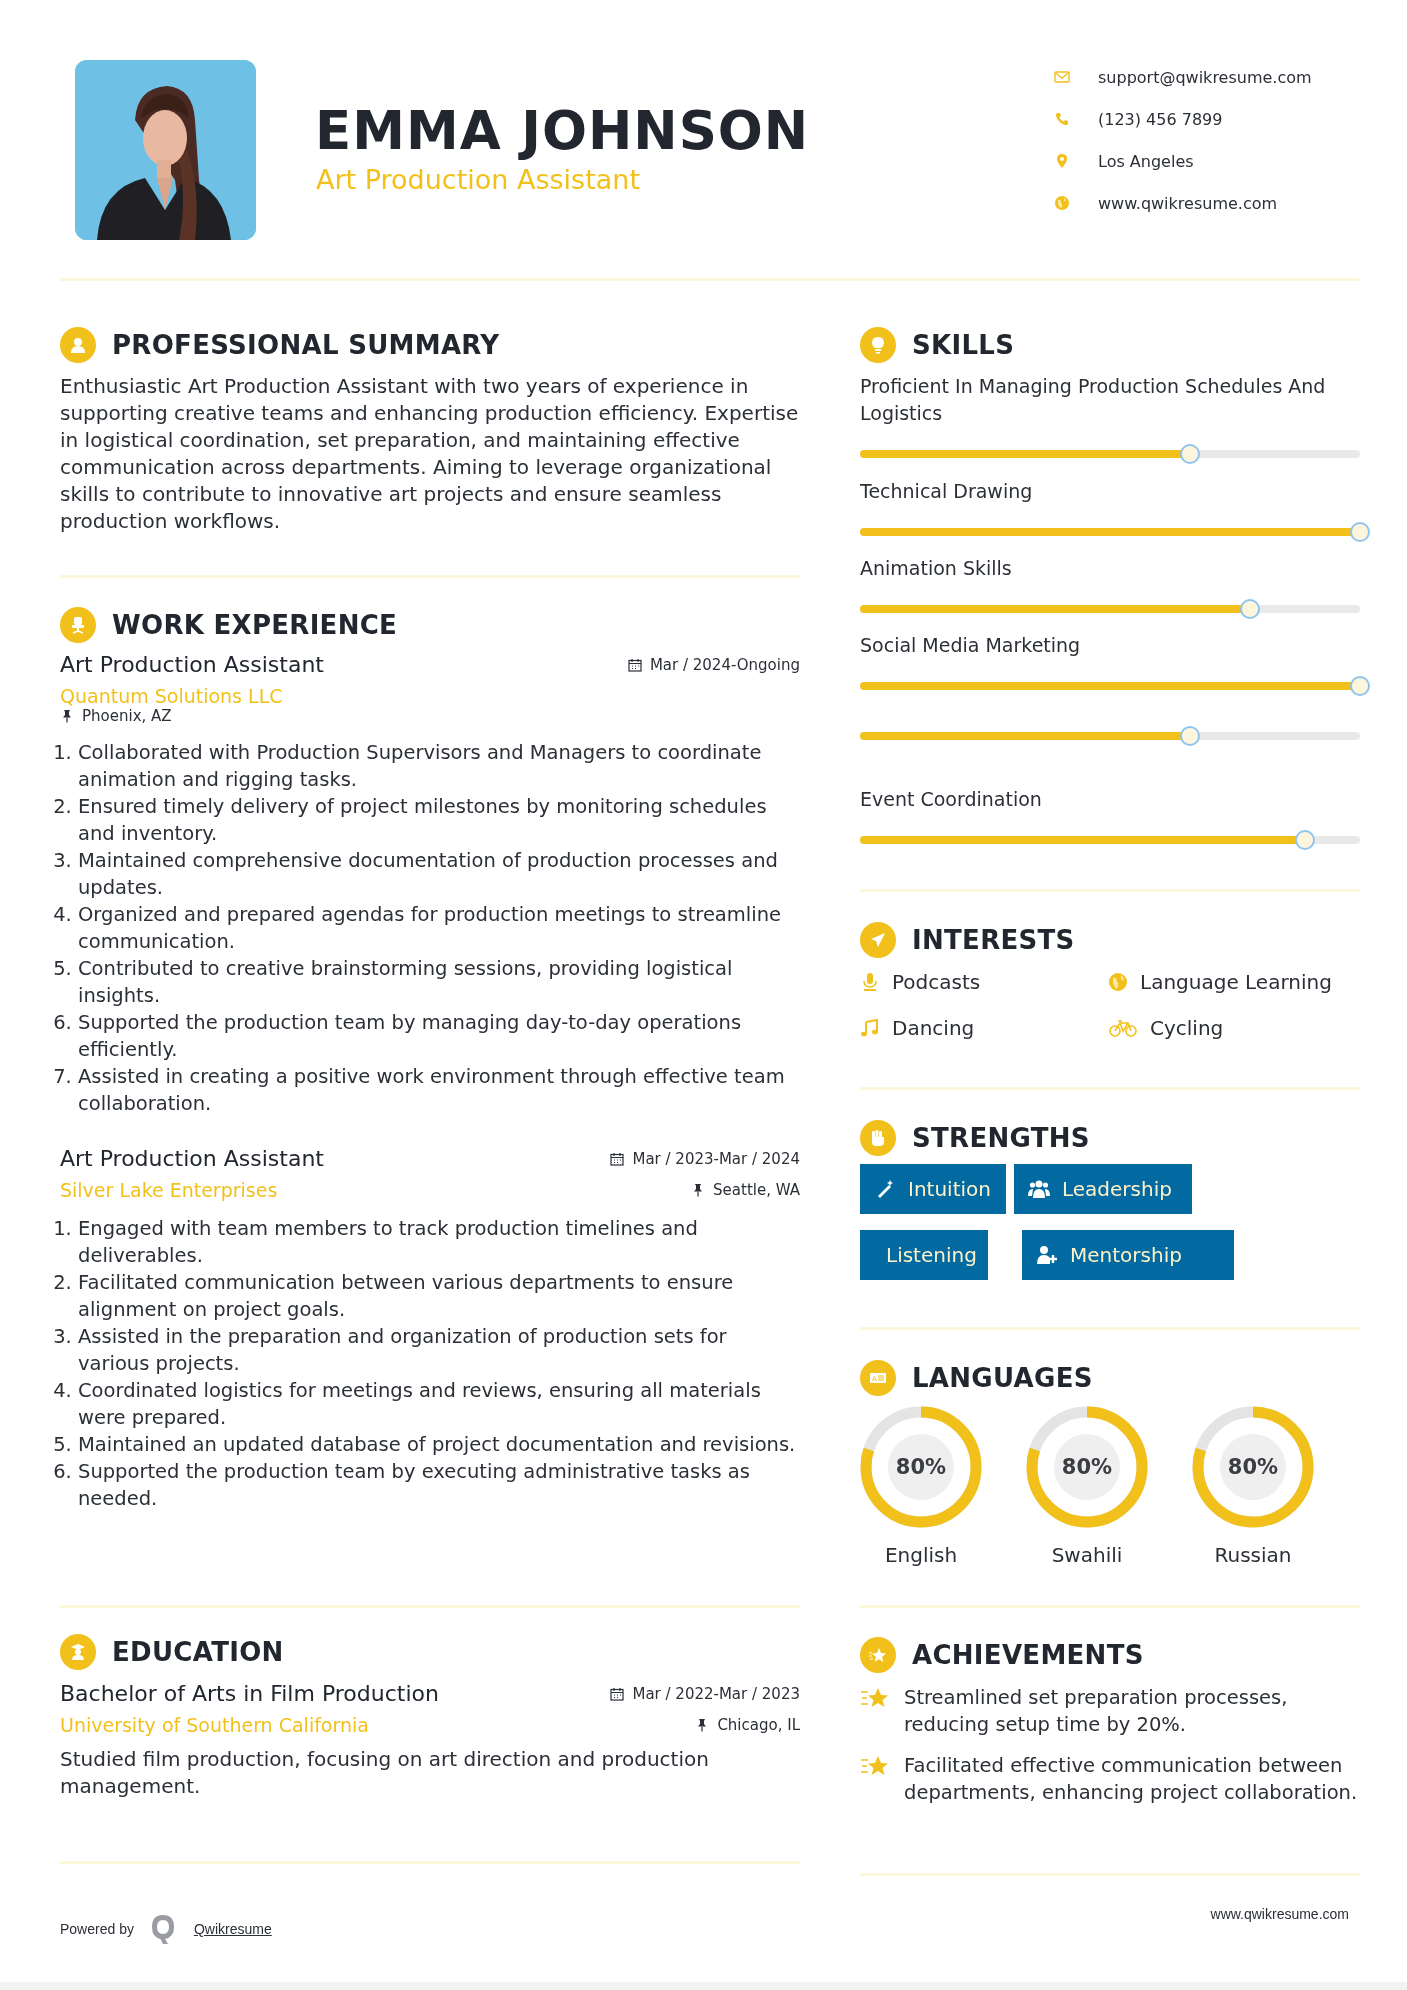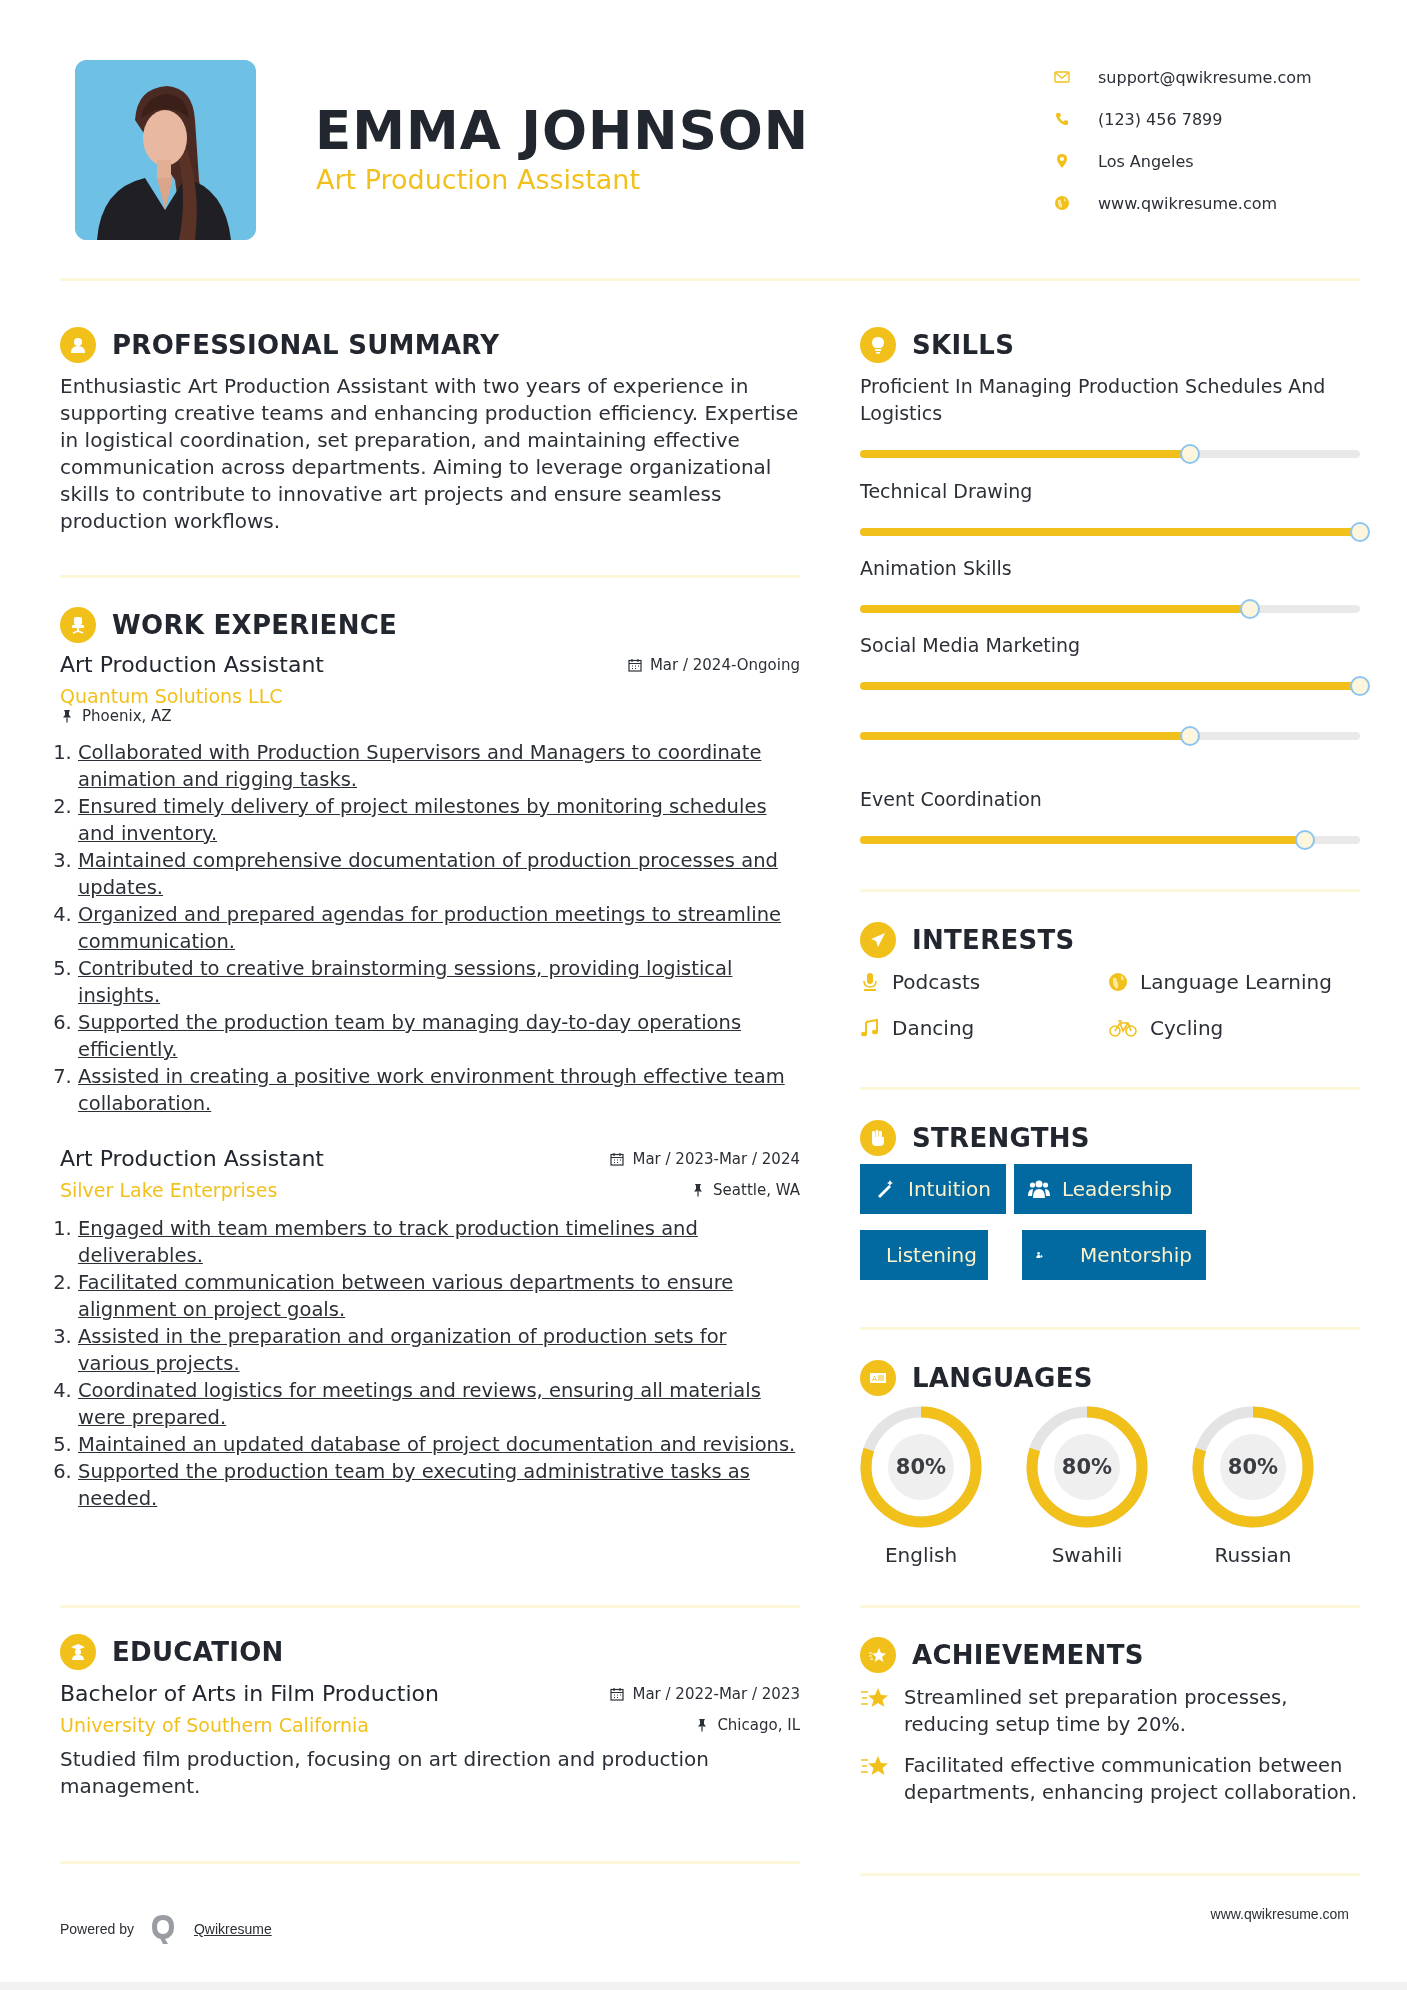--- a/index.html
+++ b/index.html
@@ -28,21 +28,21 @@
   .body-text { font-size: 20px; line-height: 27px; color: #2b2f36; font-family: "DejaVu Sans", sans-serif; }
 
   
   .job { width: 740px; }
   .job-row { display: flex; justify-content: space-between; align-items: baseline; }
   .job-title { font-size: 22px; color: #22262e; font-family: "DejaVu Sans", sans-serif; }
   .job-company { font-size: 19px; color: #f2c01b; font-family: "DejaVu Sans", sans-serif; }
   .job-meta { font-size: 15px; color: #2b2f36; display: flex; align-items: center; font-family: "DejaVu Sans", sans-serif; }
   .job-meta svg { width: 14px; height: 14px; margin-right: 8px; }
   ol.duties { margin-top: 14px; padding-left: 18px; font-size: 19.5px; line-height: 27px; color: #2b2f36; font-family: "DejaVu Sans", sans-serif; }
-  ol.duties li { padding-left: 0; text-decoration: underline; }
+  ol.duties li { padding-left: 0; }
 
   
   .skill { width: 500px; }
   .skill-label { font-size: 19px; line-height: 27px; color: #2b2f36; font-family: "DejaVu Sans", sans-serif; }
   .skill-track { position: relative; height: 8px; background: #e9e9e9; border-radius: 4px; margin-top: 0; }
   .skill-fill { position: absolute; left: 0; top: 0; height: 8px; background: #f2c01b; border-radius: 4px; }
   .skill-knob { position: absolute; top: -6px; width: 20px; height: 20px; border-radius: 50%; background: #fdf6dc; border: 2px solid #8ec5f0; margin-left: -10px; }
 
   
   .interest { display: flex; align-items: center; font-size: 20px; color: #2b2f36; font-family: "DejaVu Sans", sans-serif; }
@@ -381,21 +381,21 @@
   <span>Leadership</span>
 </div>
 <div class="tag" style="left:860px; top:1230px; width:128px;">
   <svg viewBox="0 0 22 22">
       <path d="M3 14 Q3 4 11 4 Q19 4 19 14" fill="none" stroke="#fff" stroke-width="3"></path>
       <rect x="2" y="12" width="5" height="7" rx="2" fill="#fff"></rect>
       <rect x="15" y="12" width="5" height="7" rx="2" fill="#fff"></rect>
     </svg>
   <span>Listening</span>
 </div>
-<div class="tag" style="left:1022px; top:1230px; width:184px;gap:25px;">
+<div class="tag" style="left:1022px; top:1230px; width:212px;">
   <svg viewBox="0 0 22 22">
       <circle cx="8" cy="6" r="4" fill="#fff"></circle>
       <path d="M1 20 Q1 11 8 11 Q13 11 14 15 L14 20 Z" fill="#fff"></path>
       <path d="M17 11 V19 M13 15 H21" stroke="#fff" stroke-width="2.4"></path>
     </svg>
   <span>Mentorship</span>
 </div>
 
 <div class="abs divider" style="left:860px; top:1327px; width:500px;"></div>
 

